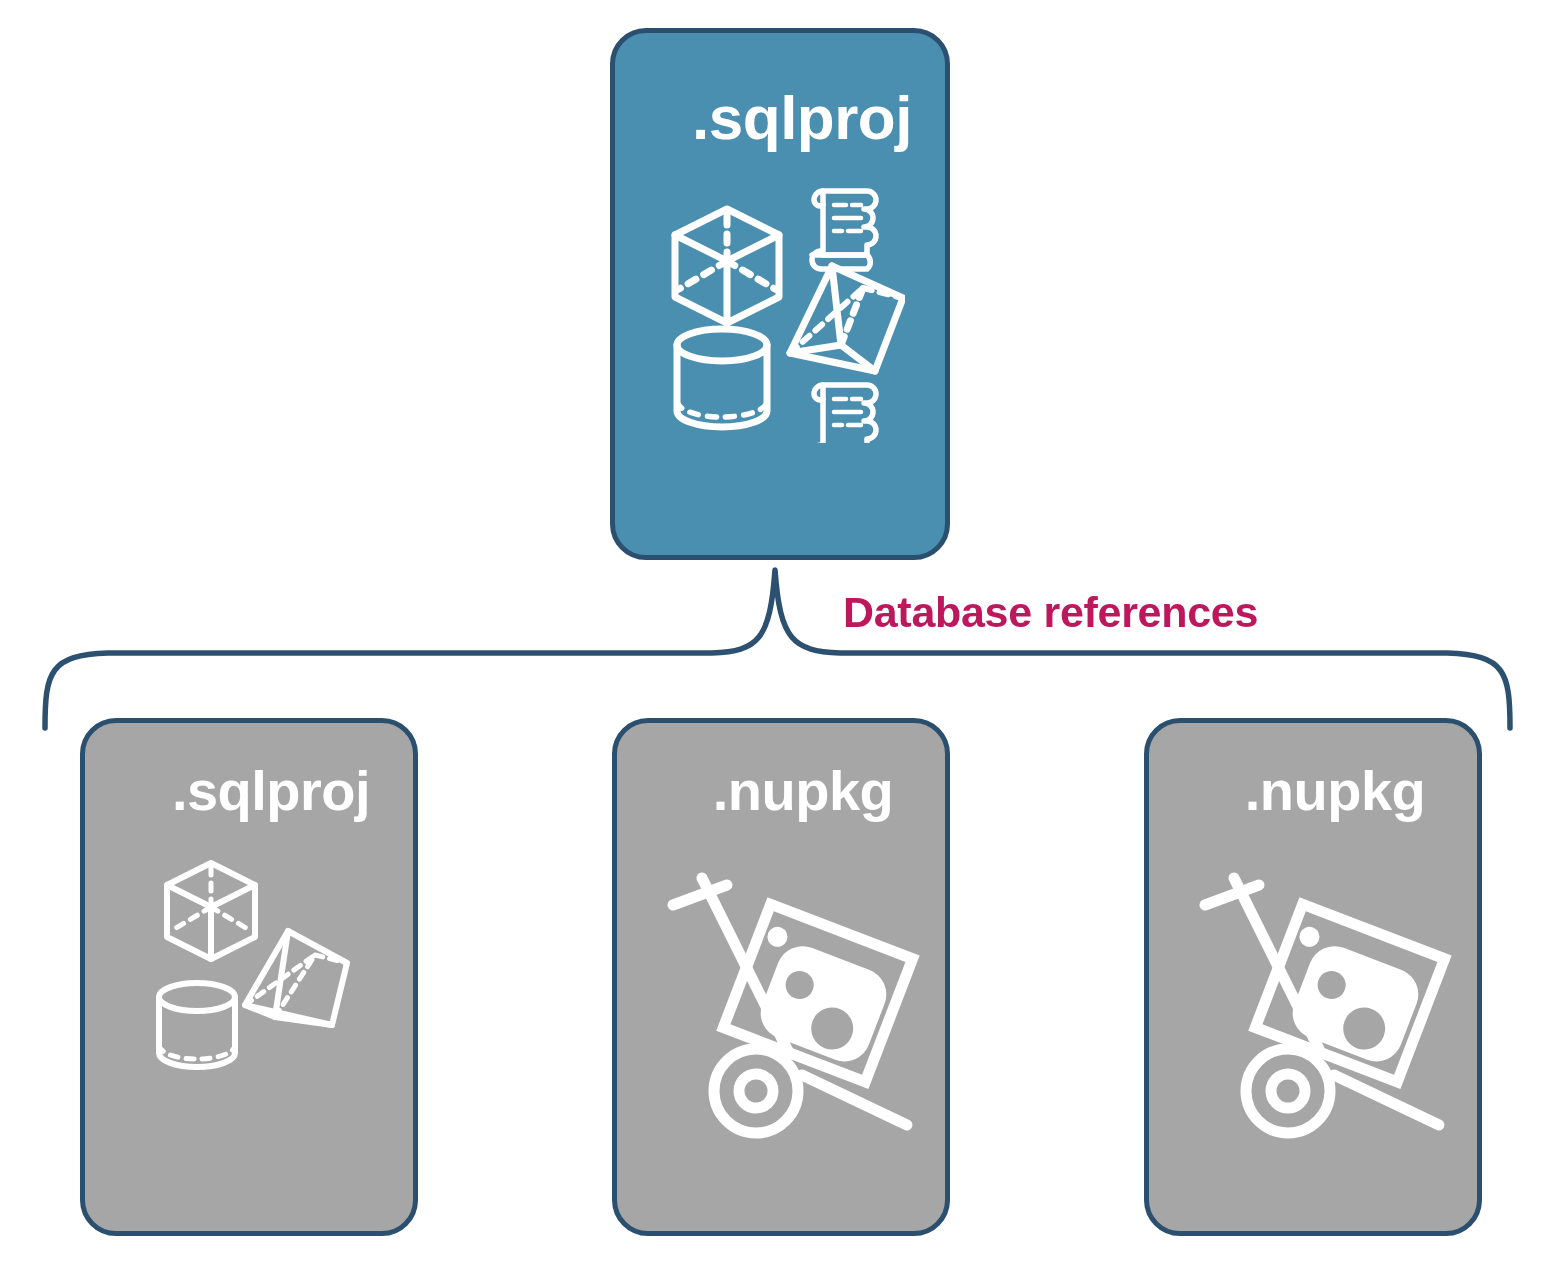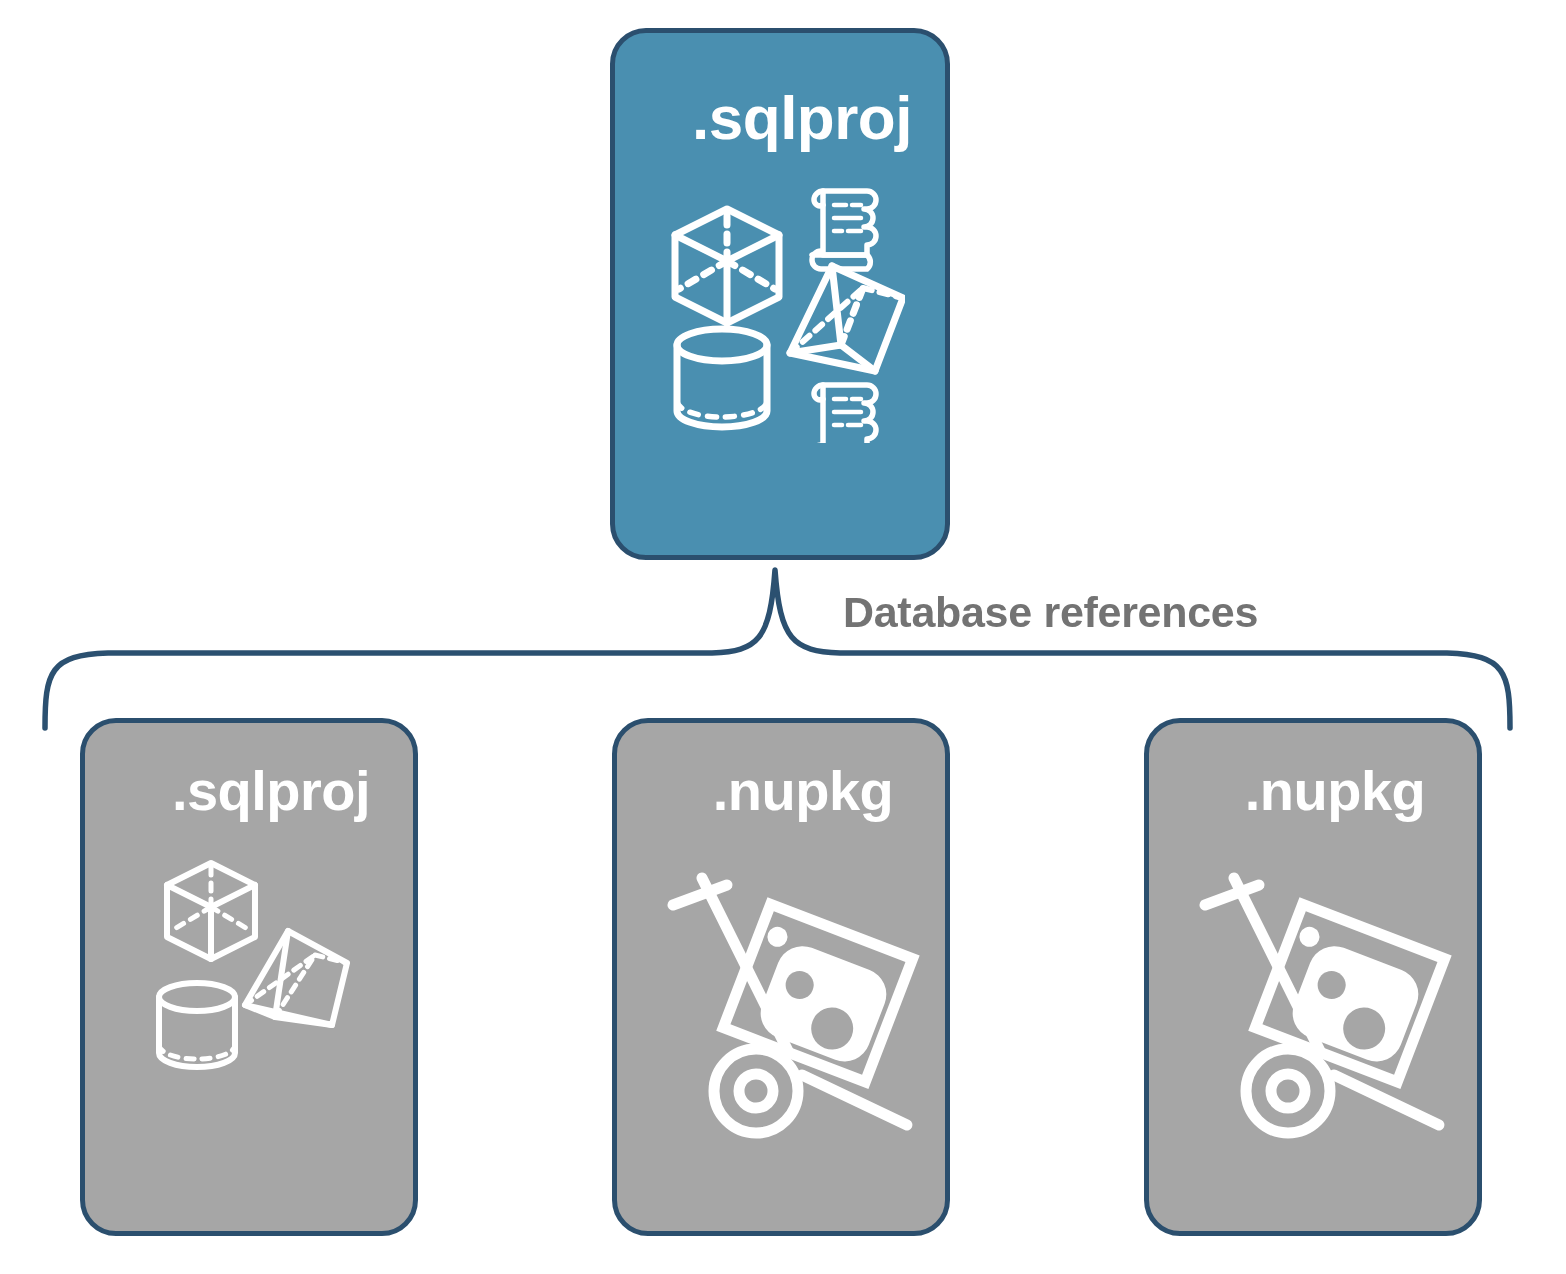--- a/index.html
+++ b/index.html
@@ -82,21 +82,21 @@
     left: 0; top: 0;
     width: 1566px; height: 1274px;
     pointer-events: none;
   }
   #brace-caption {
     position: absolute;
     left: 843px;
     top: 588px;
     font-size: 43px;
     font-weight: bold;
-    color: #737373;
+    color: #be185d;
     letter-spacing: -0.3px;
     white-space: nowrap;
     user-select: none;
   }
 </style>
 </head>
 <body>
 
 <div id="stage">
 

